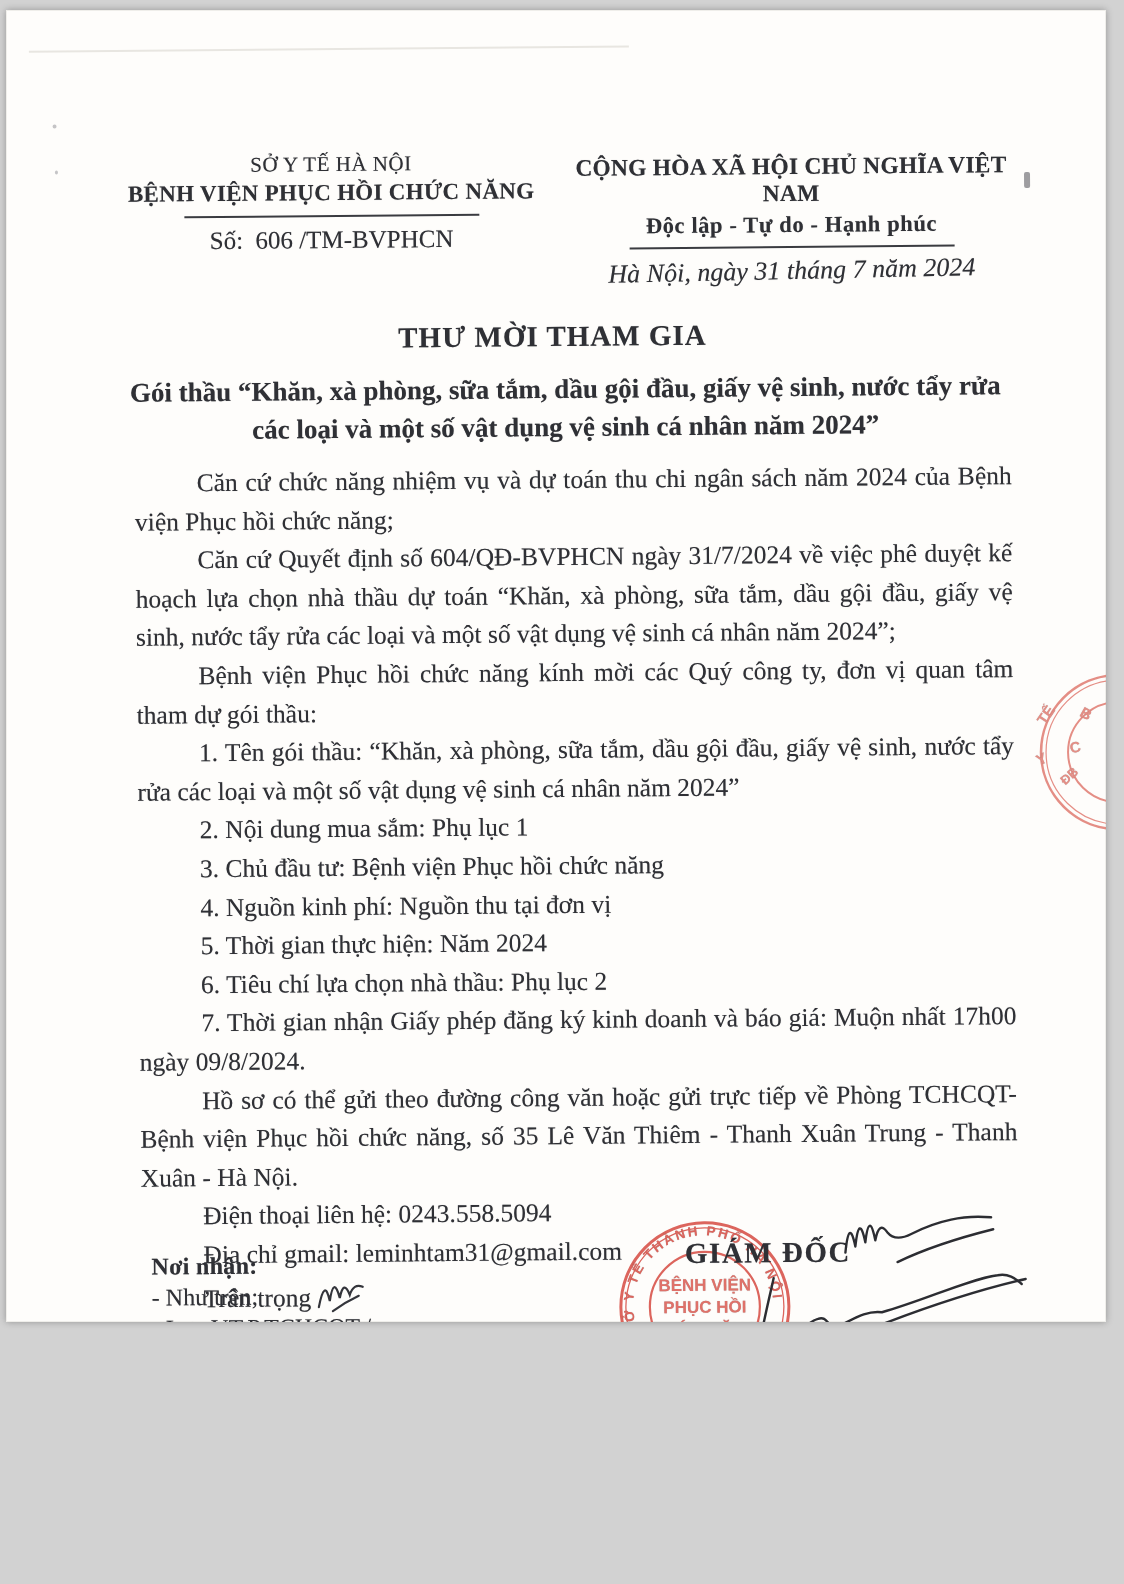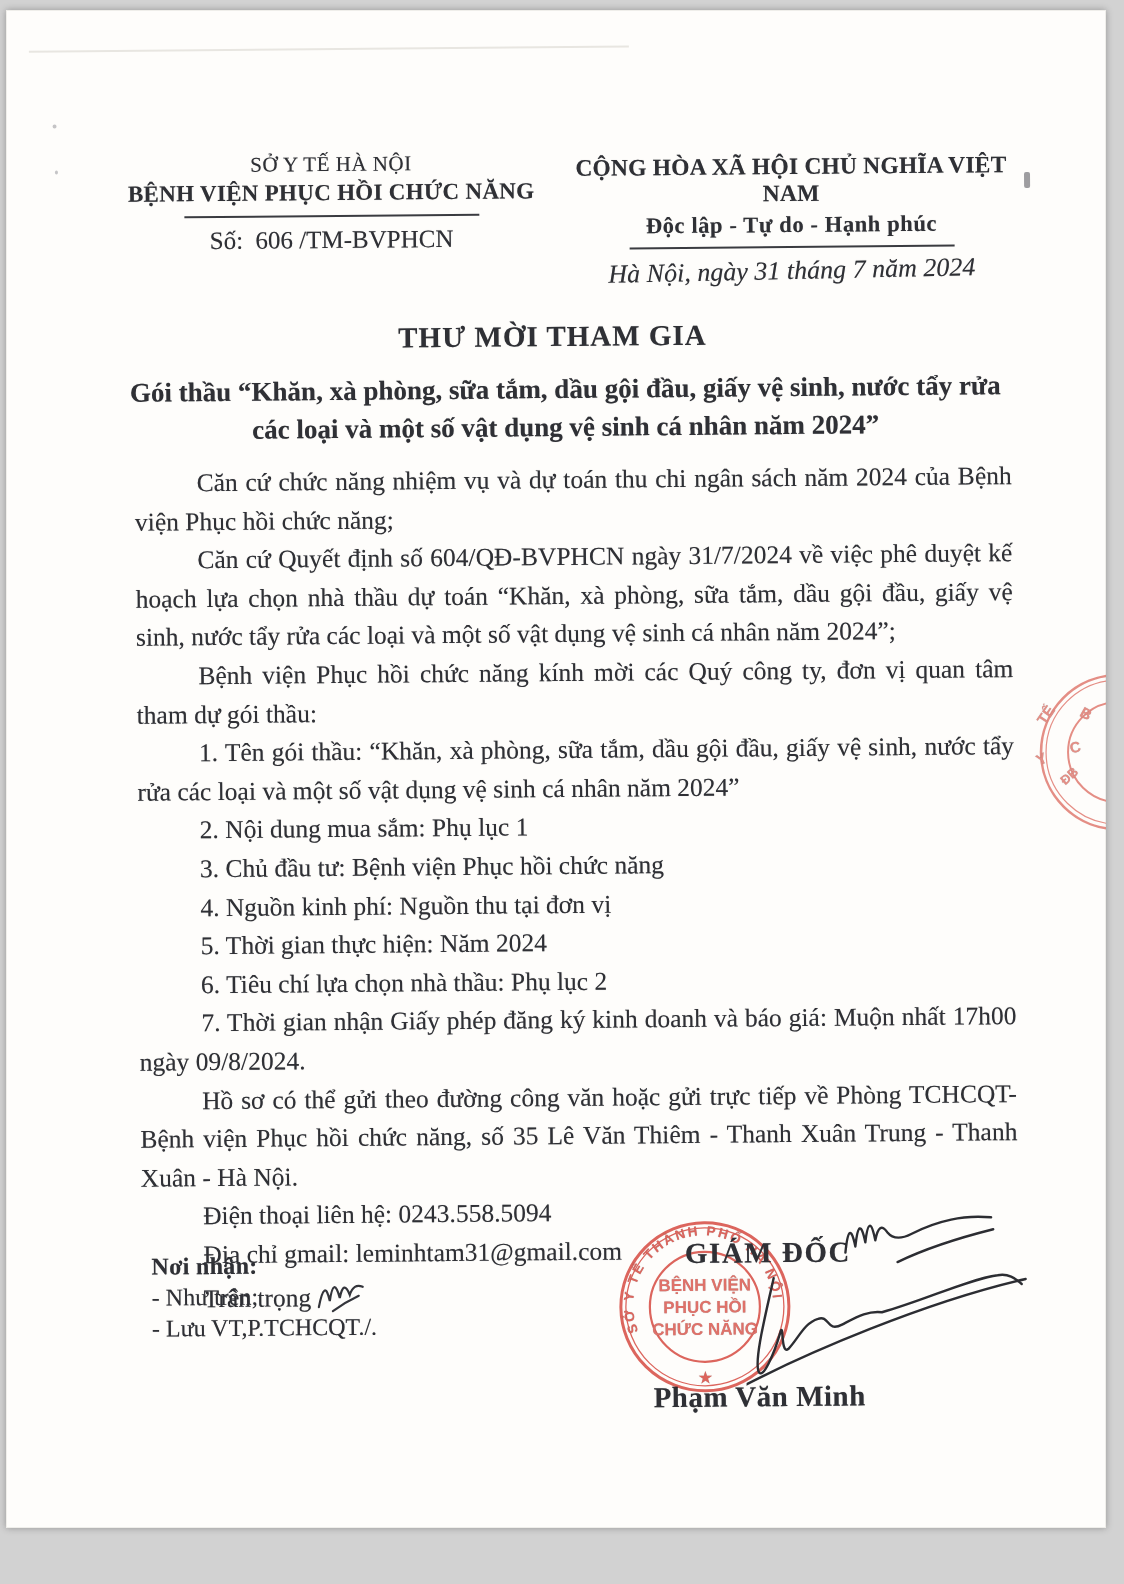--- a/index.html
+++ b/index.html
@@ -2,21 +2,21 @@
 <html><head>
 <meta charset="utf-8">
 <style>
   html,body{margin:0;padding:0;overflow:hidden;}
   body{
     width:1124px;height:1584px;position:relative;
     background:#d2d2d2;
     font-family:"Liberation Serif","DejaVu Serif",serif;
   }
   .page{
-    position:absolute;left:6px;top:10px;width:1100px;height:1518px;
+    position:absolute;left:6px;top:10px;width:1100px;height:1312px;
     background:#fefdfb;overflow:hidden;
     box-shadow:0 0 7px rgba(0,0,0,.30), inset 0 0 0 1px #efeeea;
   }
   .content{
     position:absolute;left:-6px;top:-10px;width:1124px;height:1584px;
     transform:rotate(-0.5deg);transform-origin:50% 40%;
     color:#2f3035;
     text-shadow:0 0 .7px rgba(47,48,53,.45);
   }
   .abs{position:absolute;}

